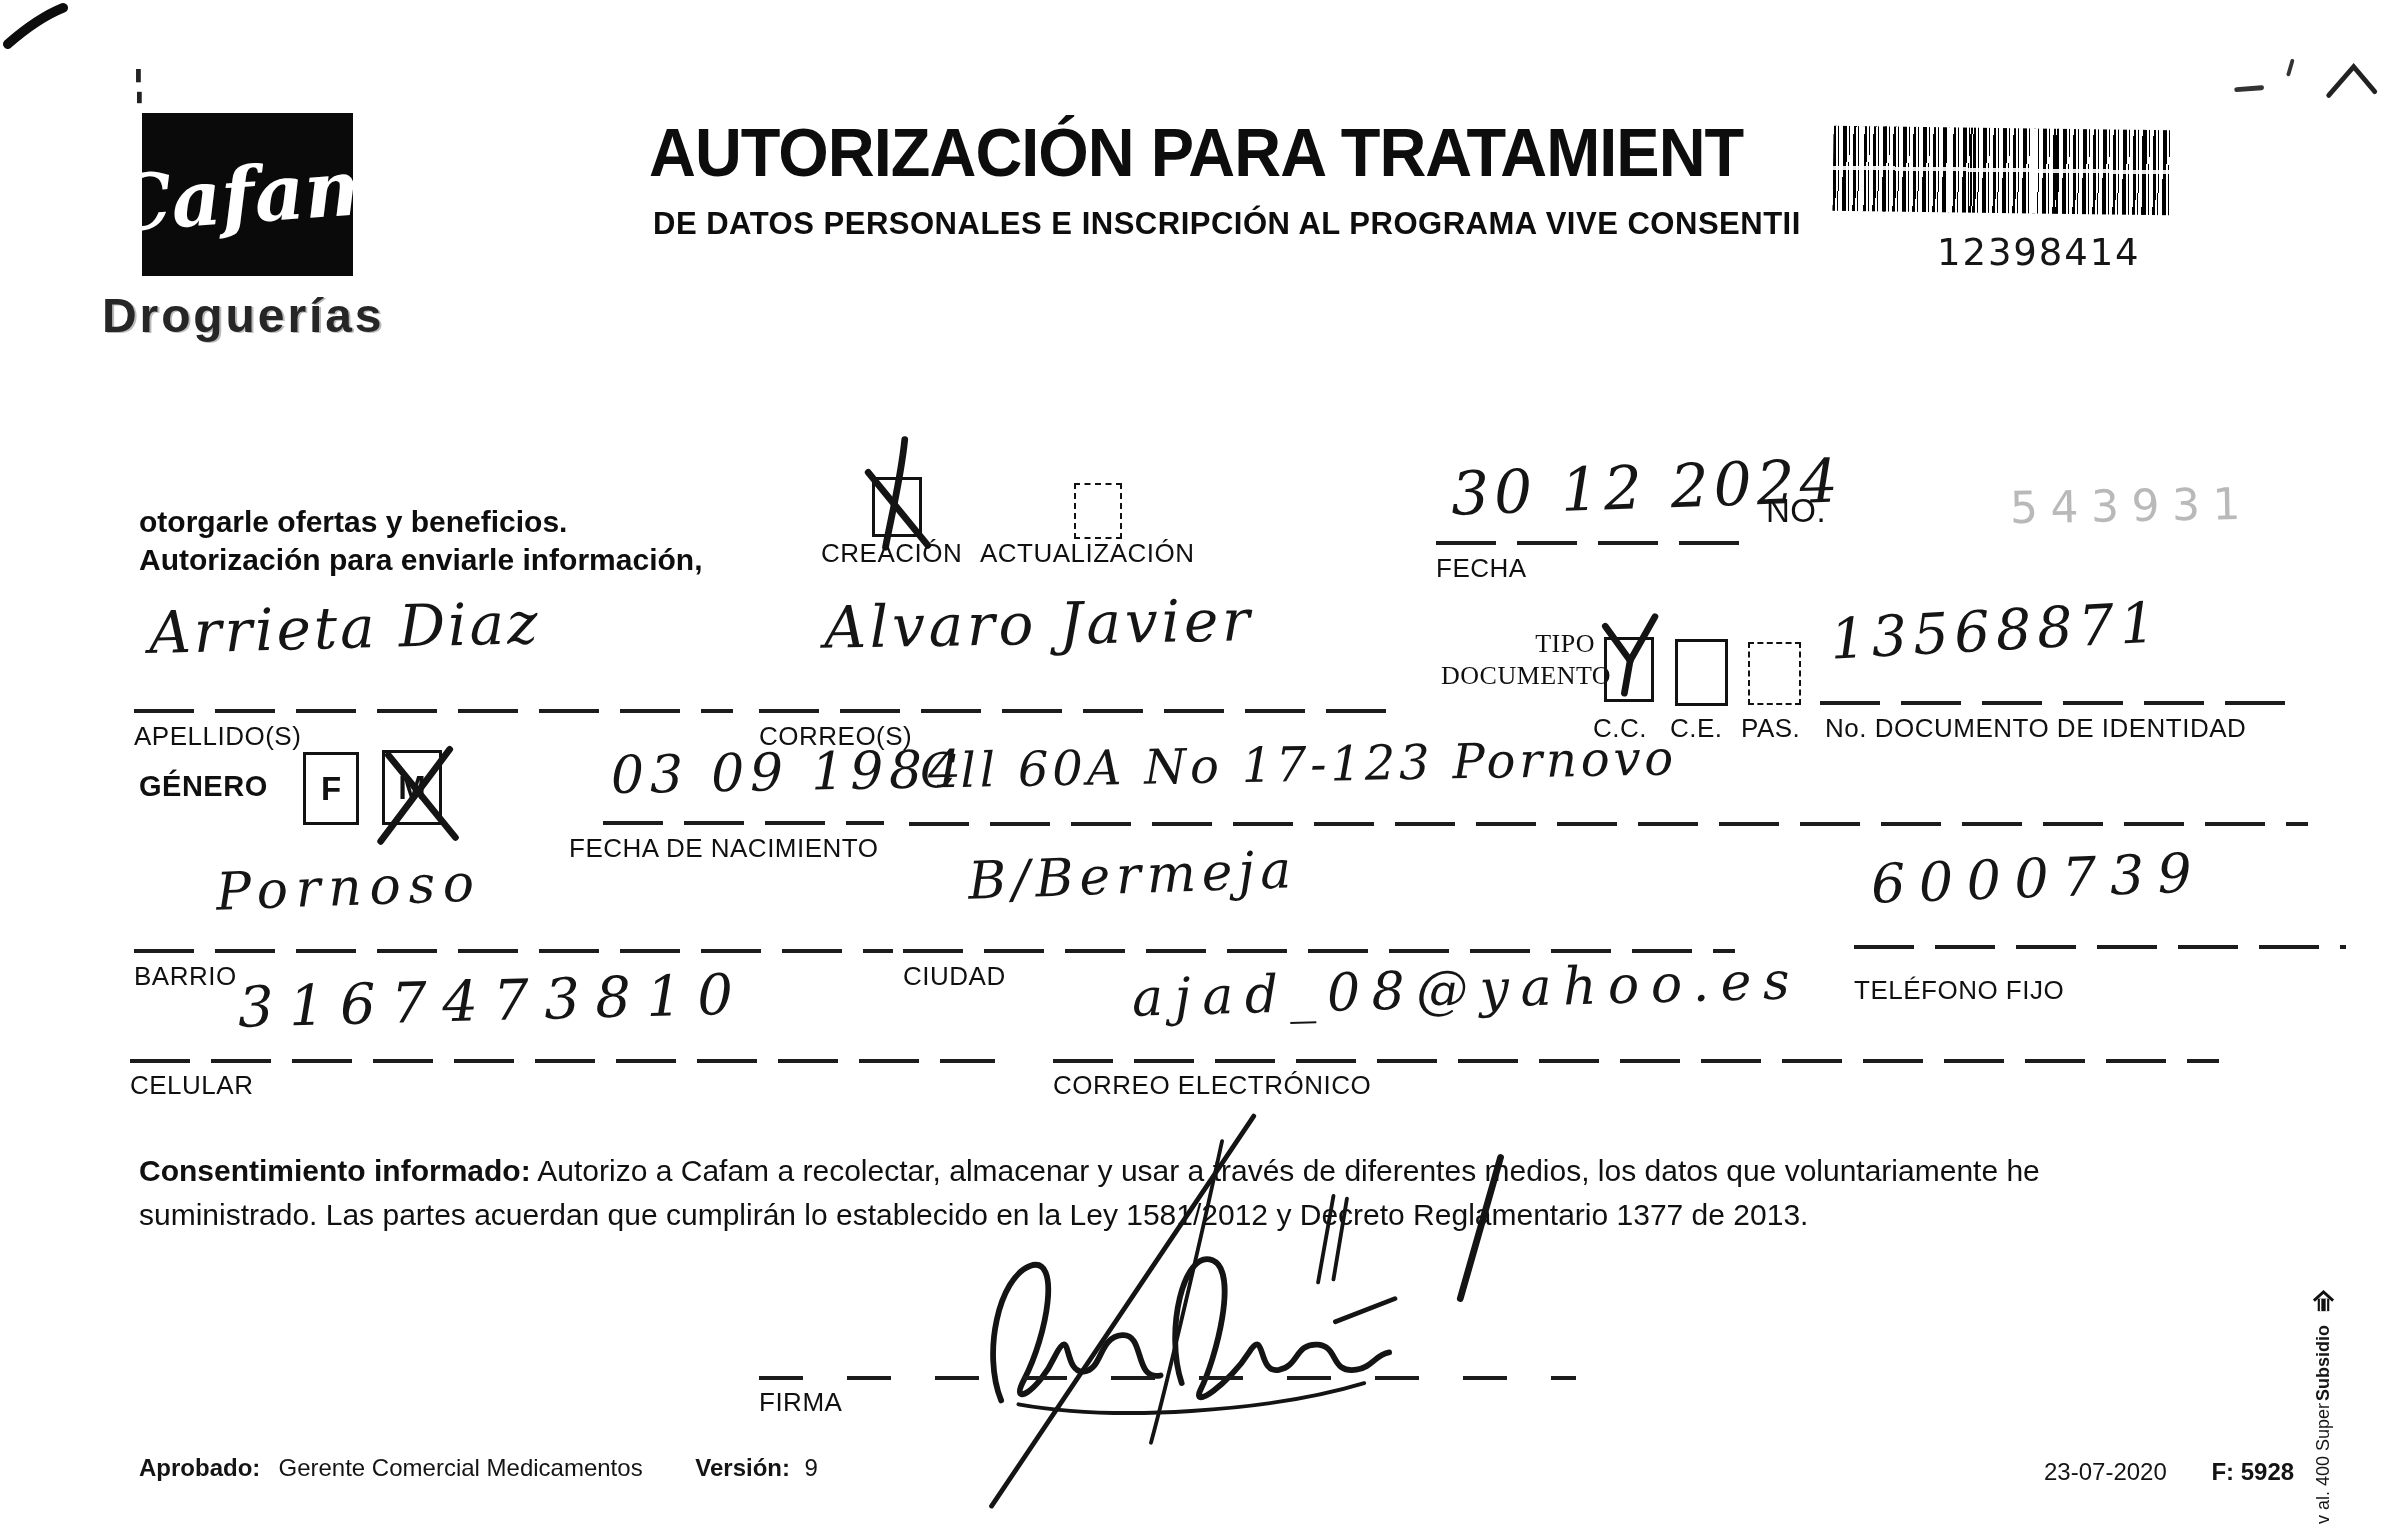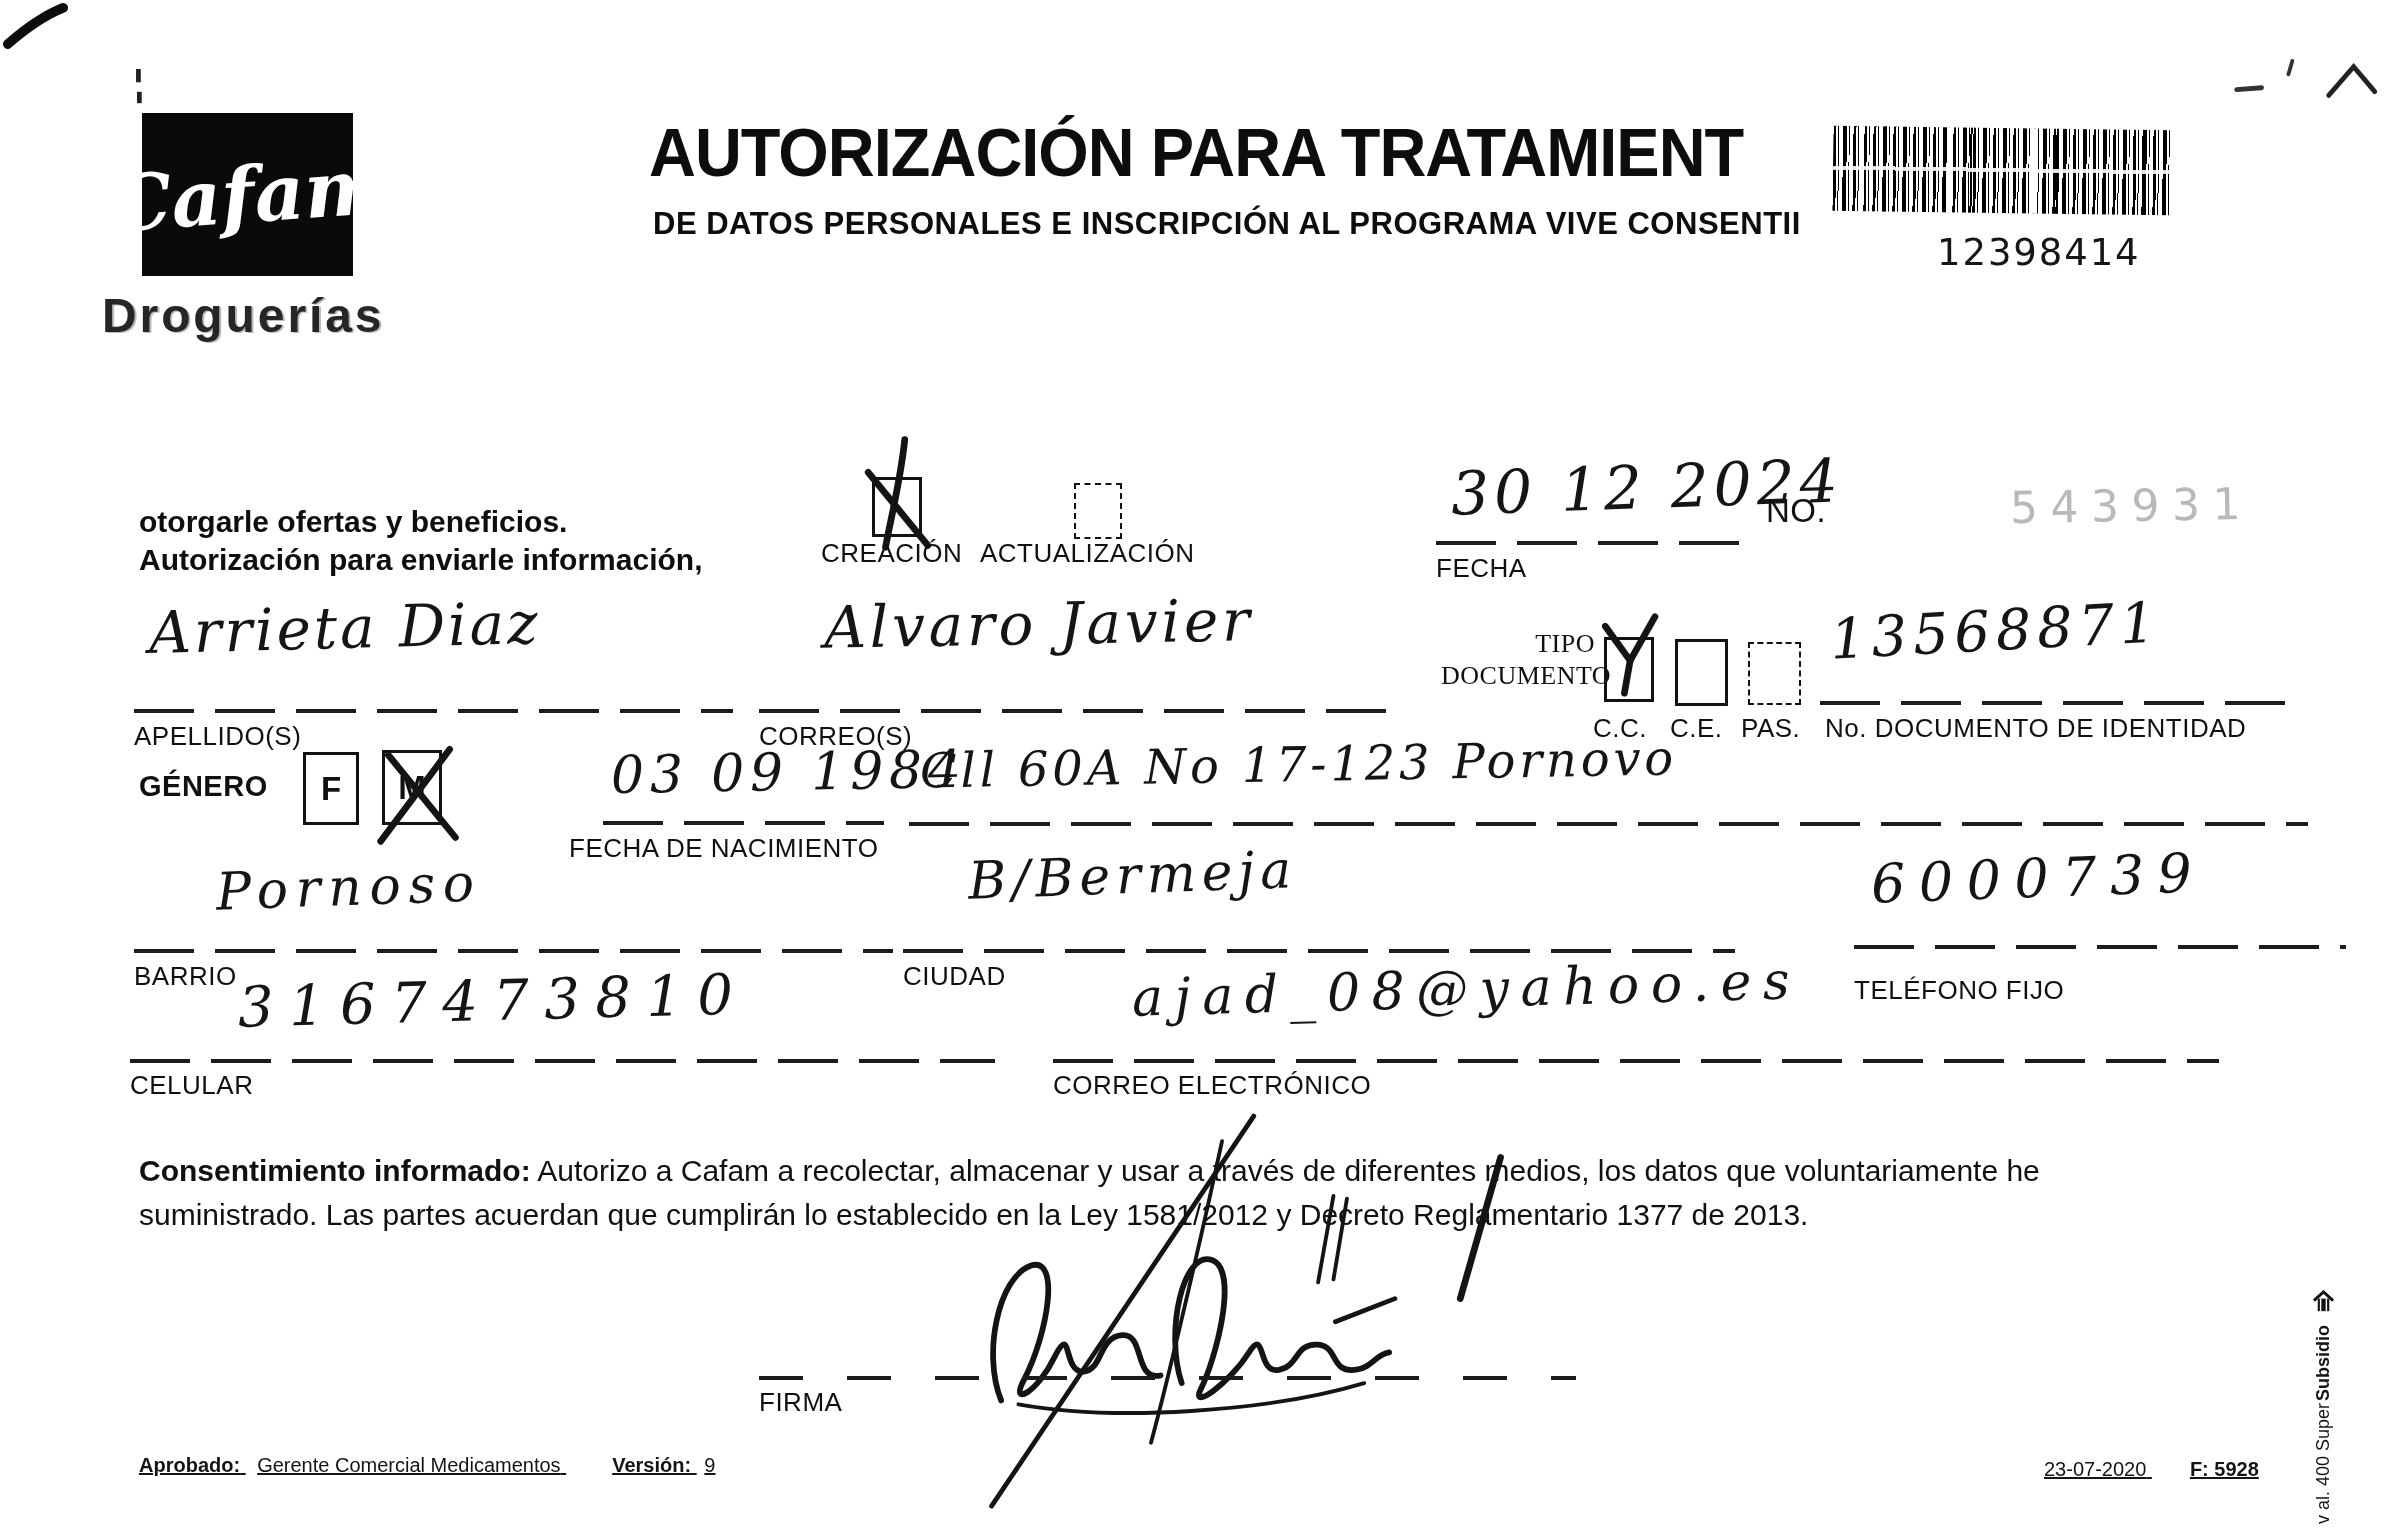--- a/index.html
+++ b/index.html
@@ -30,21 +30,21 @@
      background:
        linear-gradient(180deg,rgba(0,0,0,0) 0 40px,rgba(255,255,255,.9) 40px 44px,rgba(0,0,0,0) 44px),
        repeating-linear-gradient(90deg,rgba(0,0,0,0) 0 28px,#fff 28px 31px,rgba(0,0,0,0) 31px 51px,#000 51px 53px,rgba(0,0,0,0) 53px 86px),
        repeating-linear-gradient(90deg,#000 0 2.9px,#fff 2.9px 4.8px,#000 4.8px 5.8px,#fff 5.8px 9.6px,#000 9.6px 13.4px,#fff 13.4px 15.4px,#000 15.4px 16.3px,#fff 16.3px 20px);}
   .bcnum{position:absolute;left:1937px;top:231px;width:192px;text-align:center;
          font-family:"DejaVu Sans",sans-serif;font-size:37px;letter-spacing:1.9px;color:#161616;}
   .intro{position:absolute;left:139px;top:503px;font-size:30px;font-weight:bold;line-height:38px;color:#0e0e0e;}
   .stamp{position:absolute;left:2010px;top:480px;font-family:"DejaVu Sans",sans-serif;font-size:44px;
          color:#a8a8a8;letter-spacing:12.5px;transform:rotate(-1deg);opacity:.8;}
   .consent{position:absolute;left:139px;top:1149px;width:2152px;font-size:30px;line-height:44px;color:#101010;}
-  .footer{position:absolute;font-size:20px;color:#141414;white-space:nowrap;text-decoration:underline;}
+  .footer{position:absolute;font-size:24px;color:#141414;white-space:nowrap;}
   .side{position:absolute;left:2174px;top:1356px;width:298px;height:38px;transform:rotate(-90deg);
         font-size:18px;color:#161616;display:flex;align-items:center;gap:9.6px;white-space:nowrap;}
   .mark{stroke:#141414;stroke-linecap:round;fill:none;}
   svg.abs{overflow:visible;}
 </style>
 </head>
 <body>
 
 <div class="page">
 

